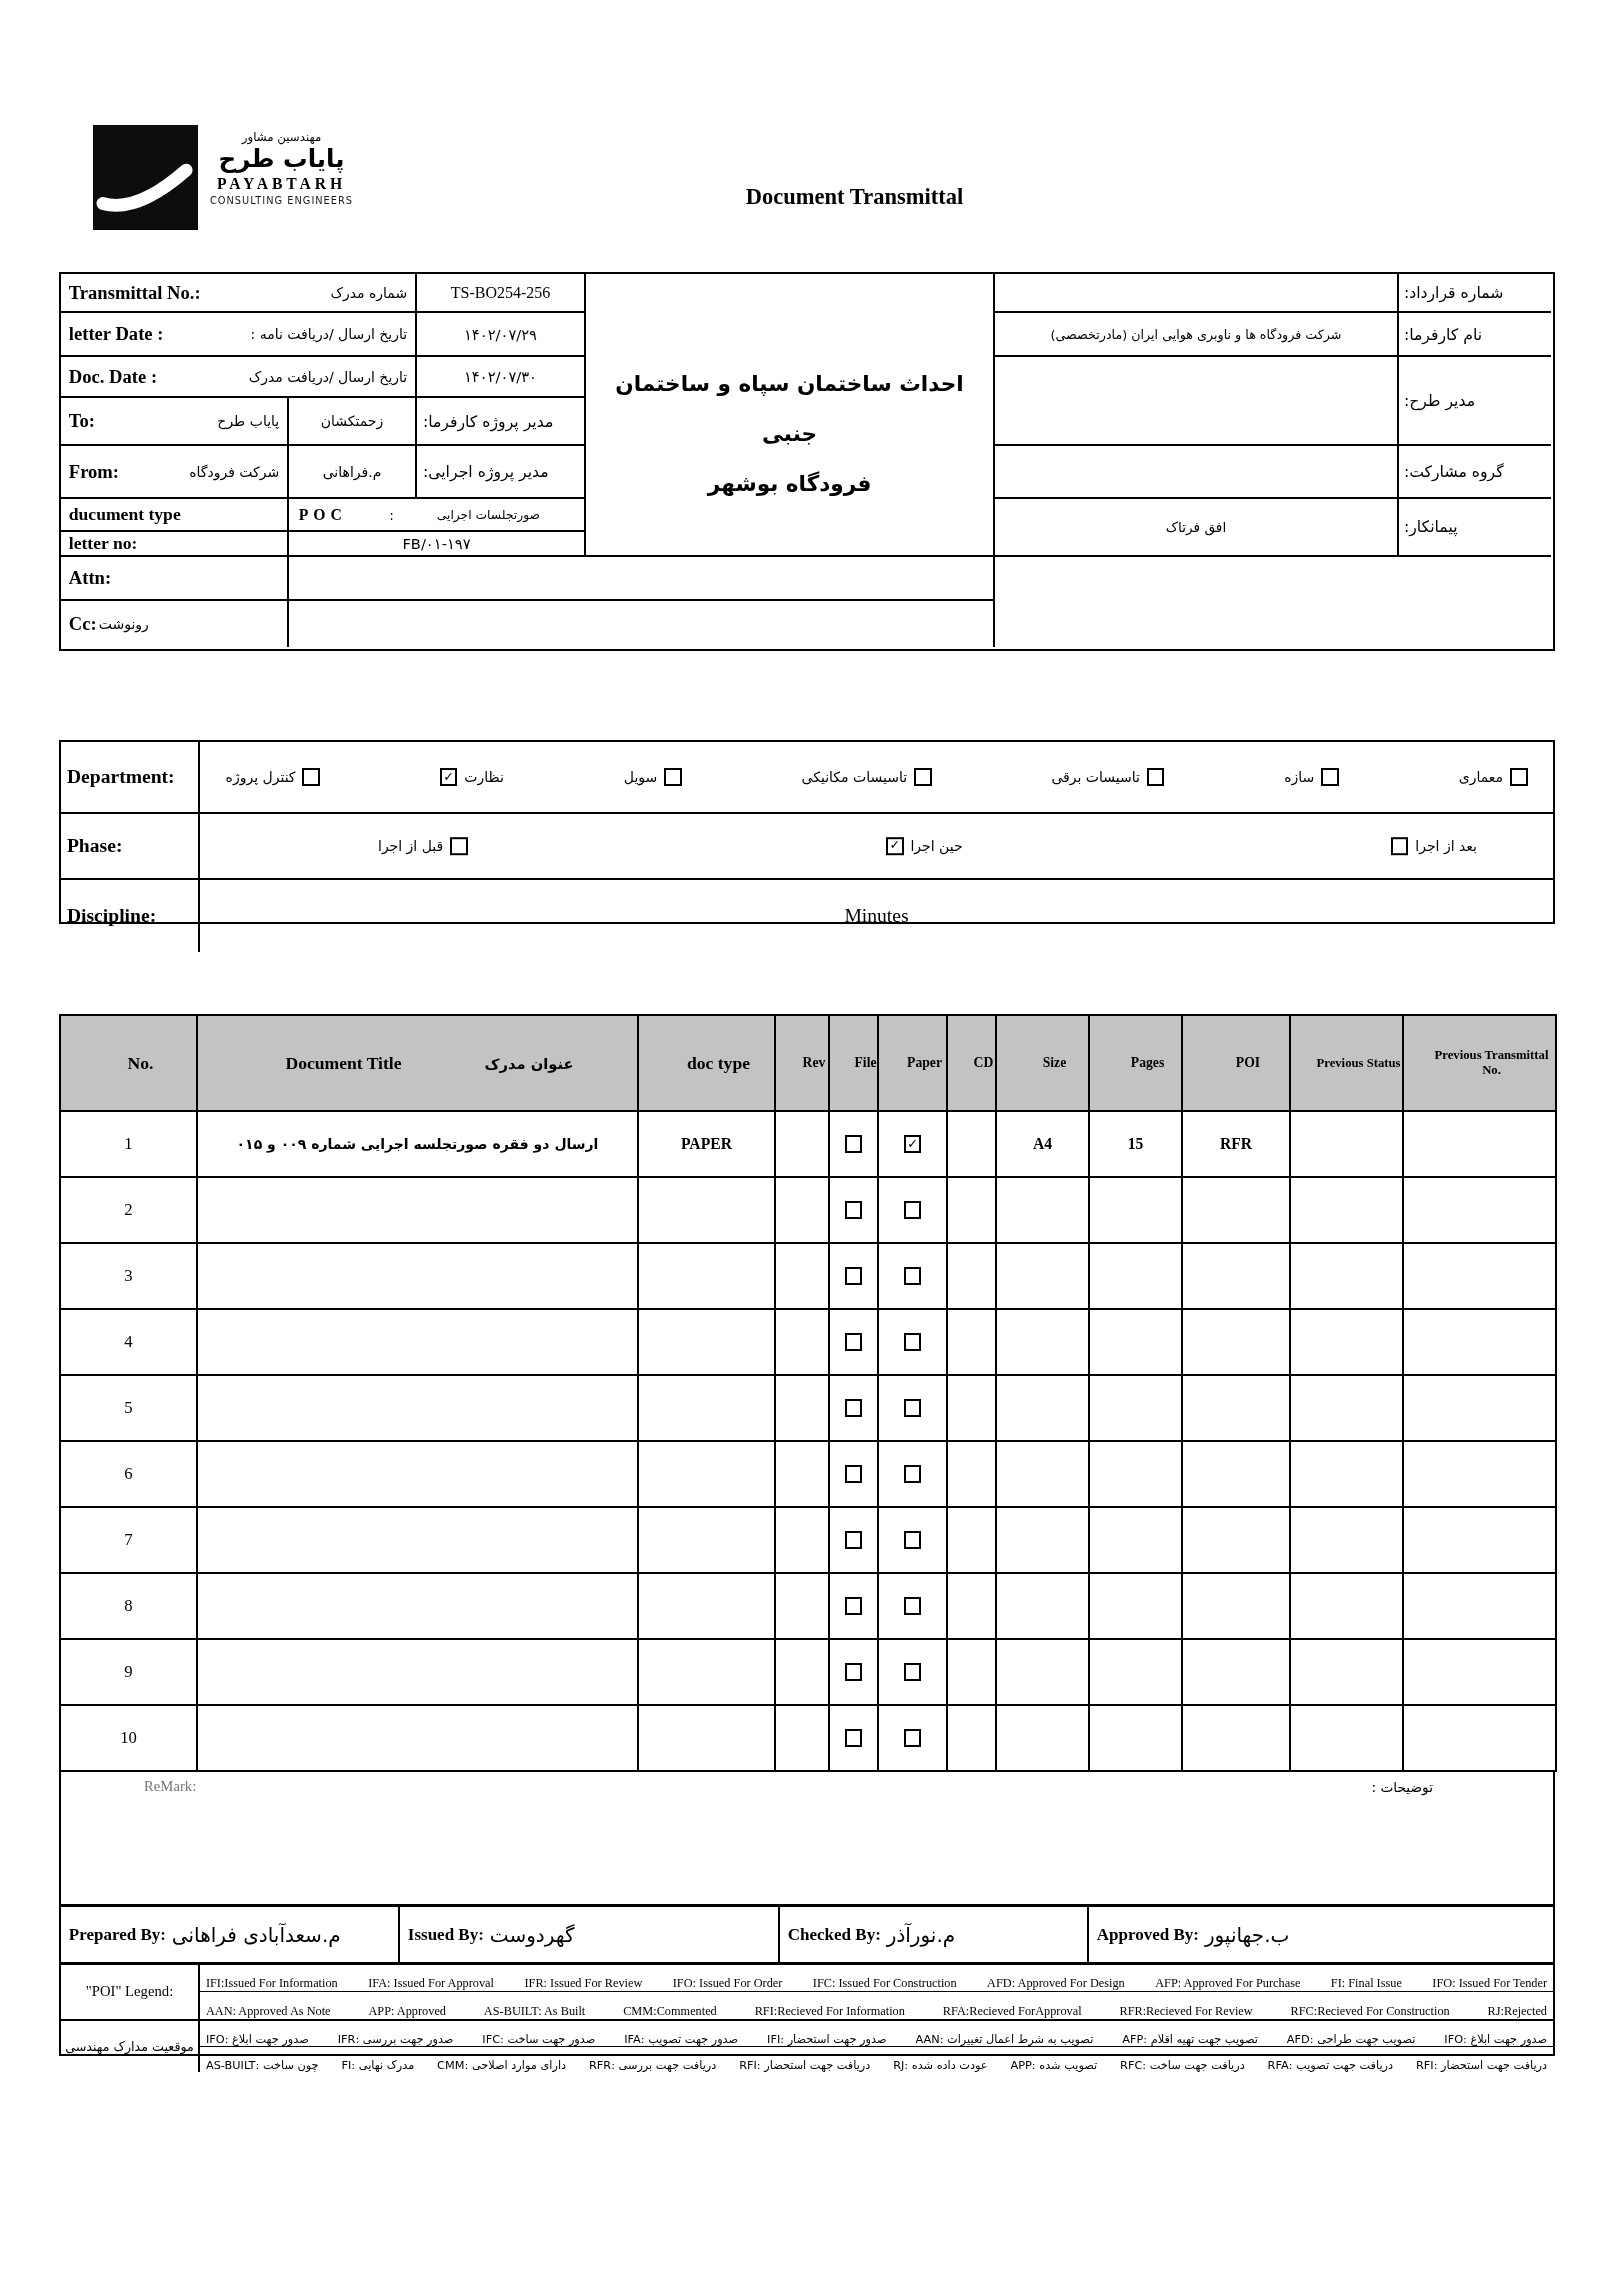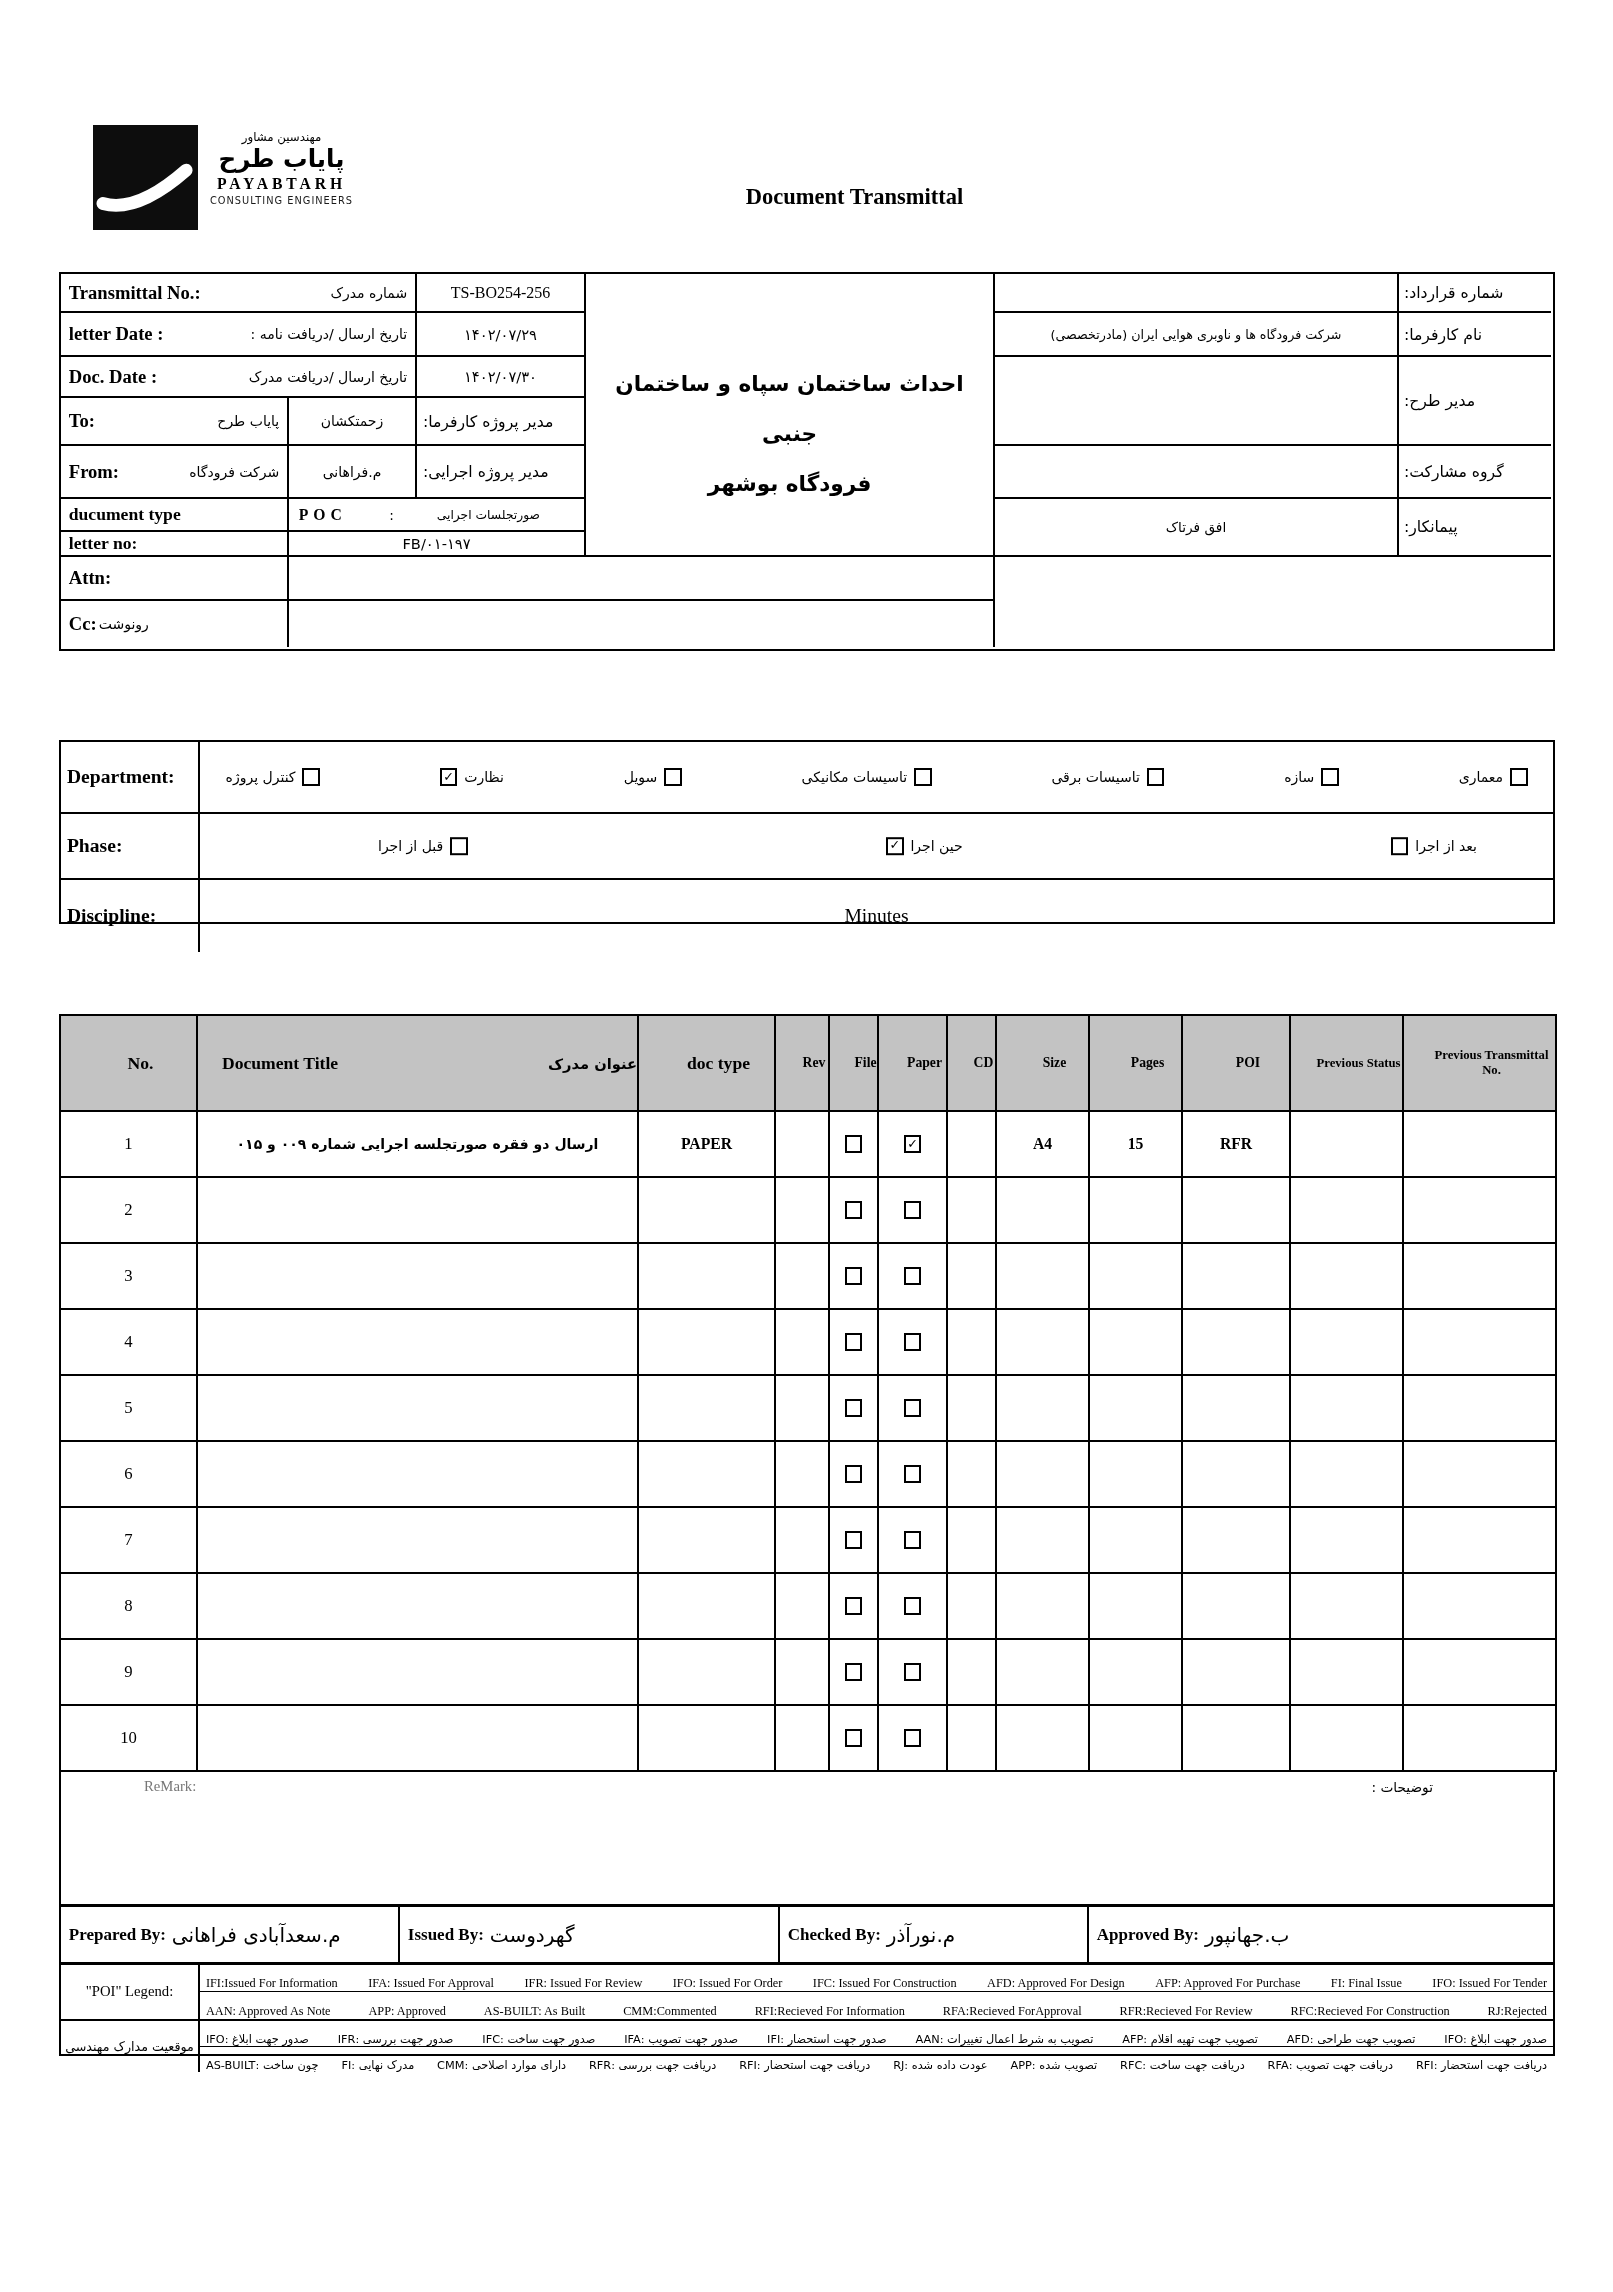--- a/index.html
+++ b/index.html
@@ -60,21 +60,21 @@
 
   
   #main-block{position:absolute;left:59px;top:1014px;width:1496px;}
   #doc-table{border-collapse:collapse;table-layout:fixed;width:1496px;border:2.9px solid #000;}
   #doc-table td,#doc-table th{border:2px solid #000;padding:0;overflow:hidden;}
   #doc-table th{background:#c3c3c3;font-family:"Liberation Serif",serif;font-weight:bold;padding-left:24px;}
   tr.hdr{height:96px;}
   tr.drow{height:66px;}
   .th-title{font-size:17.6px;}
   .th-small{font-size:13.7px;}
-  .hdr-title-flex{display:flex;justify-content:space-between;align-items:center;gap:83px;}
+  .hdr-title-flex{display:flex;justify-content:center;align-items:center;gap:83px;}
   .hdr-title-fa{font-size:14.7px;font-weight:bold;direction:rtl;font-family:"DejaVu Sans",sans-serif;}
   td.c-no{text-align:center;font-family:"Liberation Serif",serif;font-size:16.7px;}
   td.c-title{text-align:center;direction:rtl;font-size:14px;font-weight:bold;}
   td.c-doctype,td.c-size,td.c-pages,td.c-poi{text-align:center;
       font-family:"Liberation Serif",serif;font-weight:bold;font-size:15.7px;}
   td.c-box>div{display:flex;justify-content:center;align-items:center;}
   #remark-box{position:relative;border:2.9px solid #000;border-top-width:2px;margin-top:-2px;
               height:137px;box-sizing:border-box;}
   #remark-en{position:absolute;left:83px;top:3.9px;width:59px;word-break:break-all;
              font-family:Liberation Serif, serif;font-size:14.7px;color:#777;line-height:1.4;}

